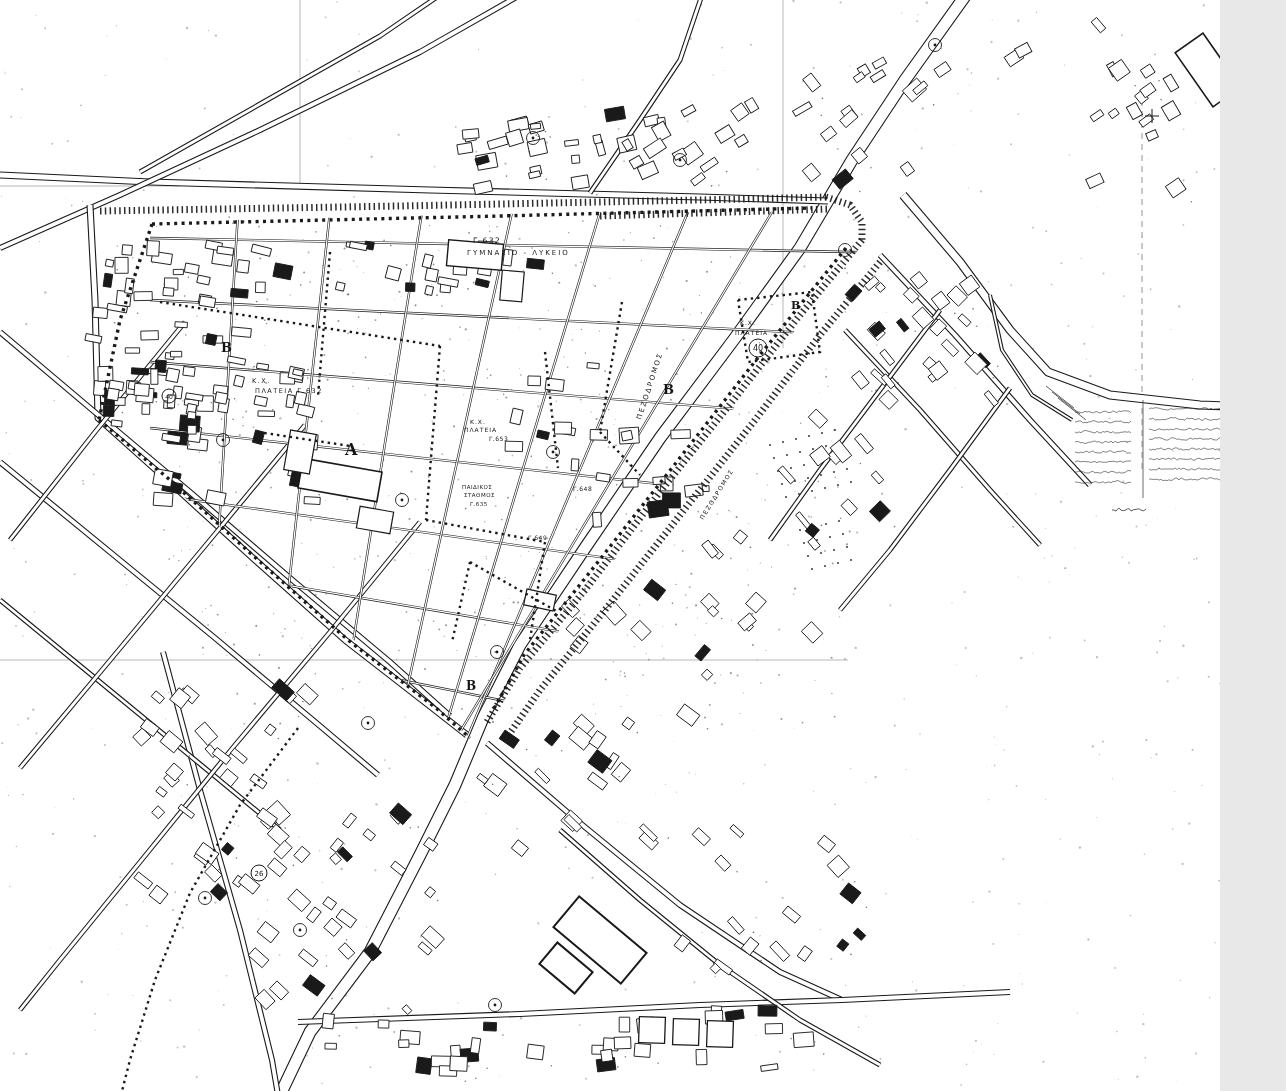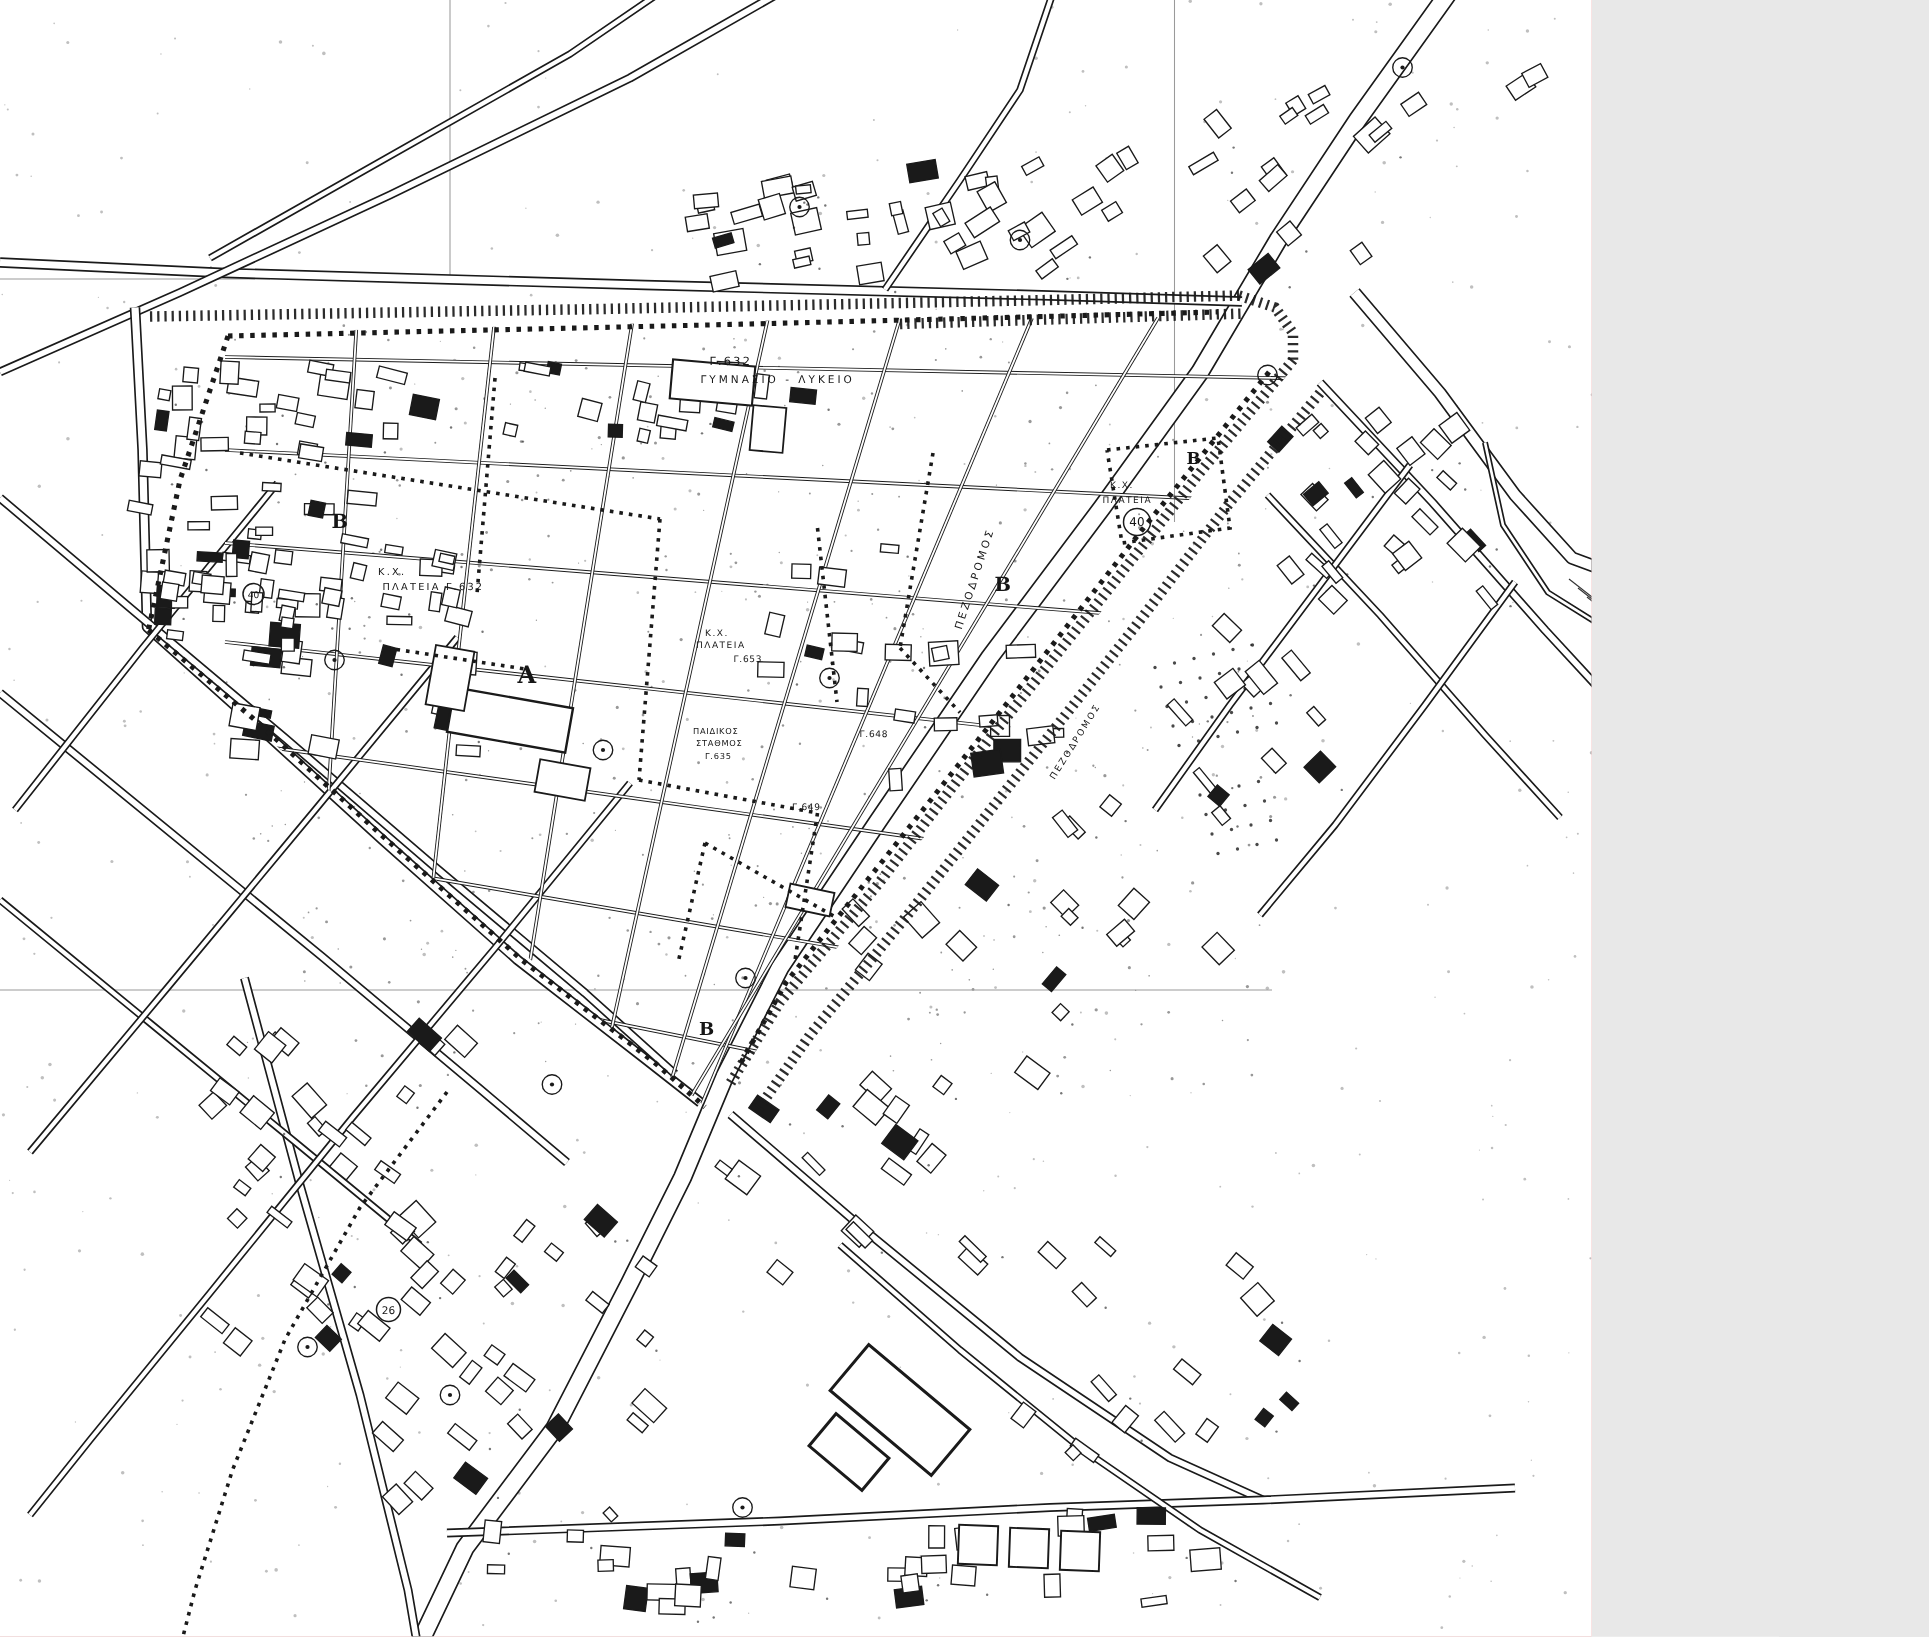--- a/index.html
+++ b/index.html
@@ -1,16 +1,16 @@
 <!DOCTYPE html>
 <html><head>
 <meta charset="utf-8">
 <style>
   html,body{margin:0;padding:0;background:#e8e8e8;}
-  #stage{position:relative;width:1061px;height:1091px;background:#fca5a5;overflow:hidden;
+  #stage{position:relative;width:1220px;height:1091px;background:#bef264;overflow:hidden;
          font-family:"DejaVu Sans",sans-serif;}
   svg{display:block}
   text{font-family:"DejaVu Sans",sans-serif;fill:#151515;}
   .zone{font-weight:bold;font-family:"DejaVu Serif",serif;}
 </style>
 </head>
 <body>
 
 <div id="stage">
   <svg id="map" width="1286" height="1091" viewBox="0 0 1286 1091" xmlns="http://www.w3.org/2000/svg">

